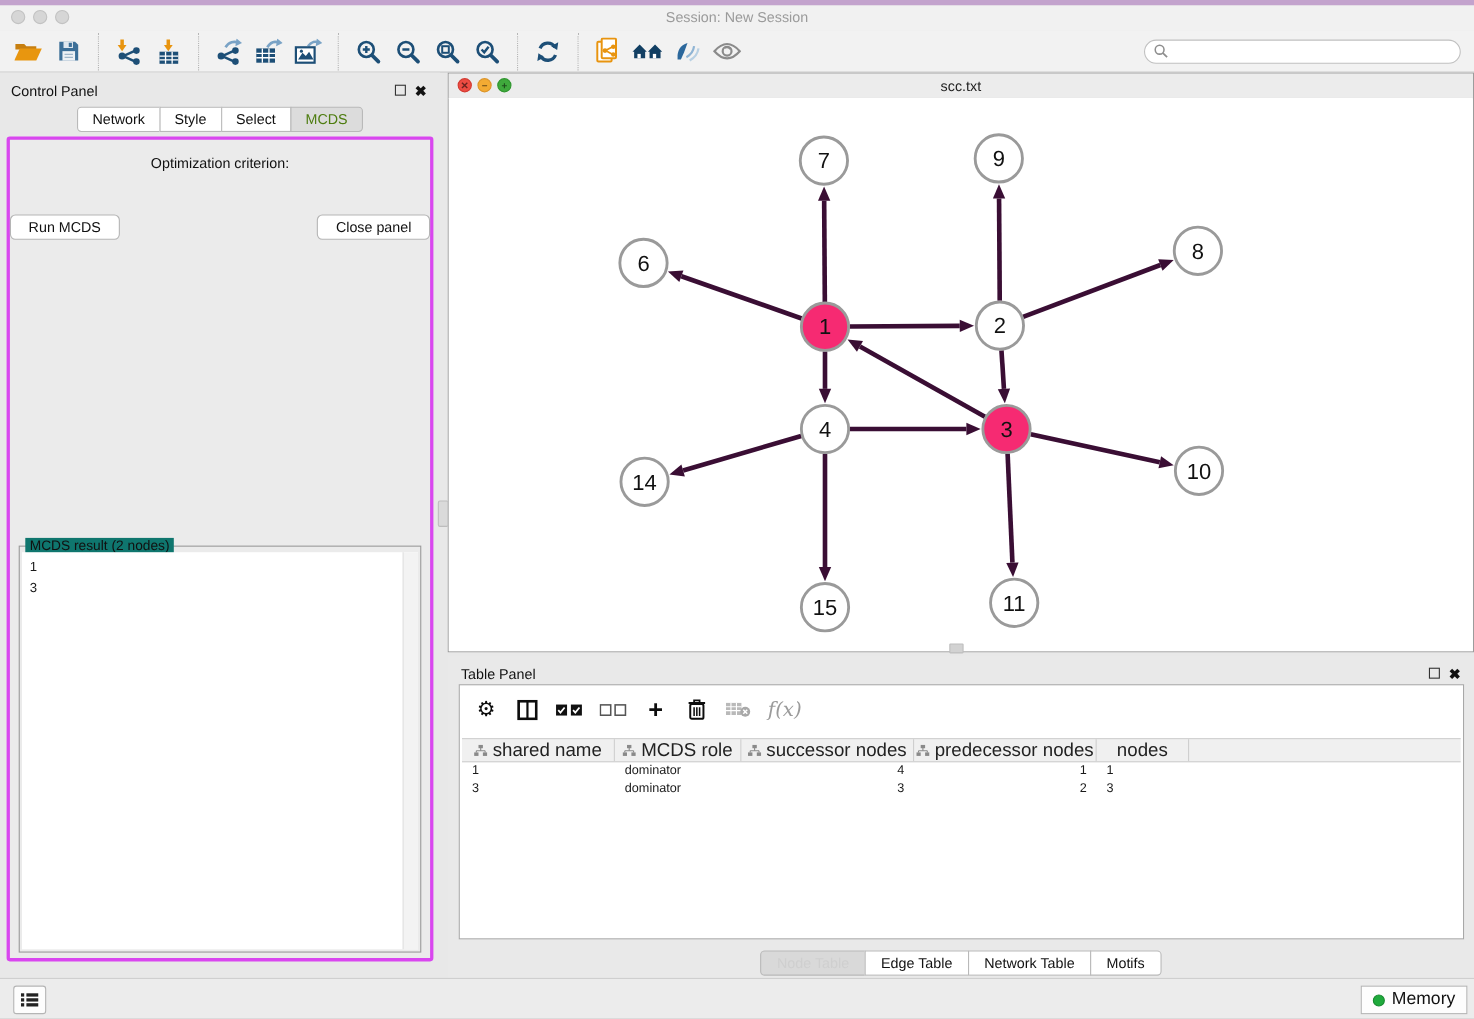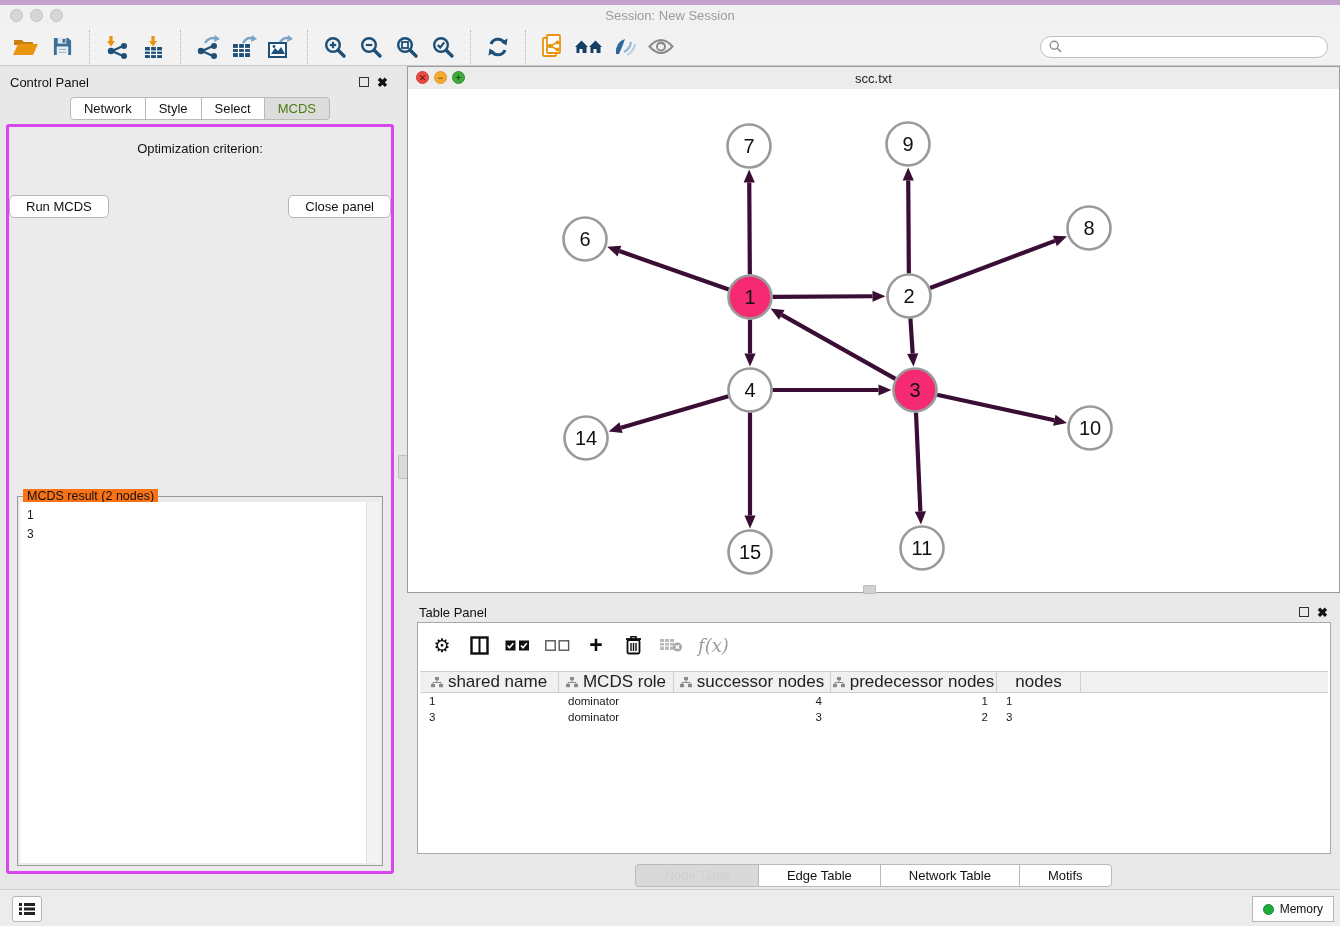--- a/index.html
+++ b/index.html
@@ -47,21 +47,21 @@
        padding:0 6px 0 10px;font-size:13px;box-sizing:border-box;}
   .criterion-select .sel-text{flex:1;}
   .stepper{display:flex;flex-direction:column;gap:2px;align-items:center;}
   .stepper i{width:0;height:0;border-left:4px solid transparent;border-right:4px solid transparent;}
   .stepper .up{border-bottom:5px solid #8a8a8a;}
   .stepper .down{border-top:5px solid #8a8a8a;}
   .cp-buttons{position:absolute;top:68px;left:0;right:0;display:flex;justify-content:space-between;}
   .mac-btn{background:#fff;border:1px solid #b5b5b5;border-radius:5px;font-size:13px;height:21px;
        padding:0 16px;display:flex;align-items:center;color:#111;}
   .result-group{position:absolute;left:8px;right:8px;top:369px;bottom:5px;border:1px solid #9a9a9a;}
-  .result-label{position:absolute;top:-8px;left:5px;background:#f97316;padding:0 4px;font-size:12.5px;color:#111;}
+  .result-label{position:absolute;top:-8px;left:5px;background:#0f766e;padding:0 4px;font-size:12.5px;color:#111;}
   .result-area{position:absolute;left:2px;right:2px;top:5px;bottom:2px;background:#fff;
        font-size:12px;line-height:19px;padding:4px 7px;box-sizing:border-box;overflow:hidden;}
   .result-scroll{position:absolute;top:5px;bottom:2px;right:2px;width:13px;background:#f3f3f3;border-left:1px solid #e0e0e0;}
   
   .v-splitter-handle{position:absolute;left:398px;top:455px;width:8px;height:22px;background:#dadada;
        border:1px solid #bdbdbd;border-radius:2px;}
   .h-splitter-handle{position:absolute;left:863px;top:585px;width:11px;height:7px;background:#d2d2d2;
        border:1px solid #bdbdbd;border-radius:1px;}
   
   .network-window{position:absolute;left:407px;top:66px;width:933px;height:527px;background:#fff;
@@ -84,28 +84,28 @@
   .gear-glyph{font-size:19px;color:#0d0d0d;}
   .plus-glyph{font-size:23px;font-weight:bold;color:#0d0d0d;line-height:1;}
   .fx-glyph{font-family:"DejaVu Serif",serif;font-style:italic;font-size:18px;color:#9b9b9b;}
   .tp-table{position:absolute;left:2px;right:2px;top:48px;bottom:2px;overflow:hidden;}
   .tp-head{display:flex;height:20px;background:#f0f0f0;border-top:1px solid #cfcfcf;border-bottom:1px solid #cfcfcf;}
   .th{display:flex;align-items:center;justify-content:center;position:relative;font-size:17px;color:#222;
       border-right:1px solid #cfcfcf;box-sizing:border-box;gap:5px;}
   .tr{display:flex;height:16px;align-items:center;}
   .td{font-size:11.5px;box-sizing:border-box;padding:0 9px;white-space:nowrap;}
   .tp-tabs{position:absolute;top:268px;left:0;right:0;display:flex;justify-content:center;}
-  .tp-tabs .seg-tab{font-size:13px;padding:3px 28px;}
+  .tp-tabs .seg-tab{font-size:13px;padding:3px 14px;}
   .tp-tabs .seg-tab.active{background:#d9d9d9;color:#cfcfcf;}
   
   .statusbar{position:absolute;left:0;right:0;bottom:0;height:36px;background:#ececec;border-top:1px solid #cfcfcf;}
   .list-btn{position:absolute;left:12px;top:6px;width:28px;height:24px;background:#fdfdfd;
        border:1px solid #b5b5b5;border-radius:3px;display:flex;align-items:center;justify-content:center;}
   .memory-btn{position:absolute;right:6px;top:6px;height:24px;background:#fdfdfd;border:1px solid #b5b5b5;
-       border-radius:0;display:flex;align-items:center;gap:6px;padding:0 10px;font-size:12px;color:#111;}
+       border-radius:0;display:flex;align-items:center;gap:6px;padding:0 10px;font-size:16px;color:#111;}
   .mem-dot{width:11px;height:11px;border-radius:50%;background:#1faa3c;border:1px solid #188a30;box-sizing:border-box;}
 </style>
 </head>
 <body>
 
 <div id="app">
 
   <div class="purple-strip"></div>
 
   <div class="titlebar">

